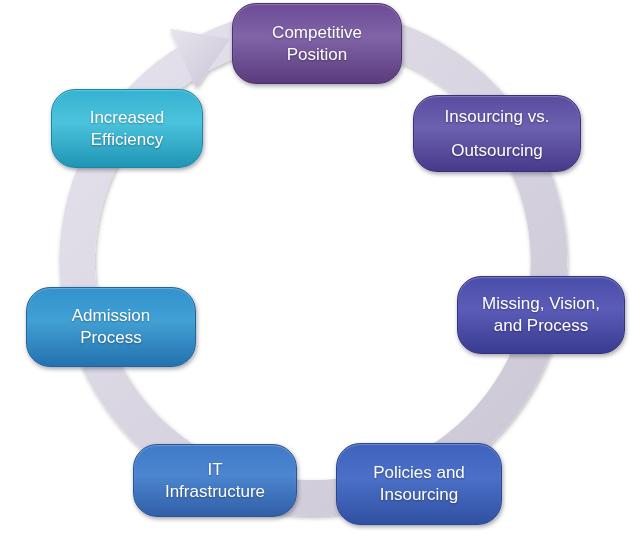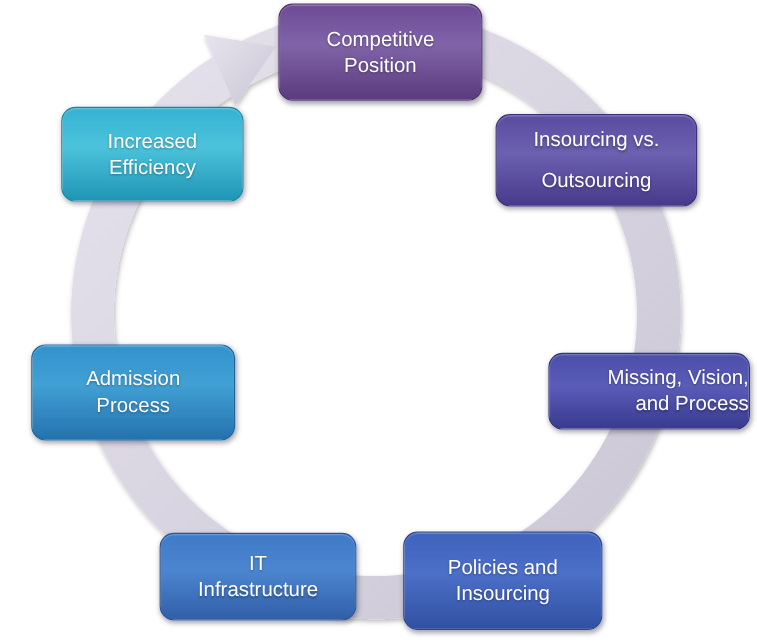--- a/index.html
+++ b/index.html
@@ -20,32 +20,32 @@
     left: 0;
     top: 0;
   }
   .node {
     position: absolute;
     display: flex;
     flex-direction: column;
     align-items: center;
     justify-content: center;
     text-align: center;
-    border-radius: 12px;
+    border-radius: 24px;
     border: 1px solid transparent;
     box-sizing: border-box;
     color: #fff;
     font-size: 17px;
     line-height: 1.28;
     text-shadow: 0 1px 2px rgba(0,0,0,0.35);
     box-shadow: 1px 2px 4px rgba(50,50,70,0.45), inset 0 1px 1px rgba(255,255,255,0.25);
   }
   .n0 { left: 232px; top: 3px;   width: 170px; height: 81px; }
   .n1 { left: 413px; top: 95px;  width: 168px; height: 77px; gap: 12px; }
-  .n2 { left: 457px; top: 294px; width: 168px; height: 64px; align-items: flex-end; }
+  .n2 { left: 457px; top: 276px; width: 168px; height: 78px; }
   .n3 { left: 336px; top: 443px; width: 166px; height: 82px; }
   .n4 { left: 133px; top: 444px; width: 164px; height: 73px; }
   .n5 { left: 6px;   top: 287px; width: 170px; height: 80px; }
   .n6 { left: 51px;  top: 89px;  width: 152px; height: 79px; }
 </style>
 </head>
 <body>
 
 <div class="canvas">
 

